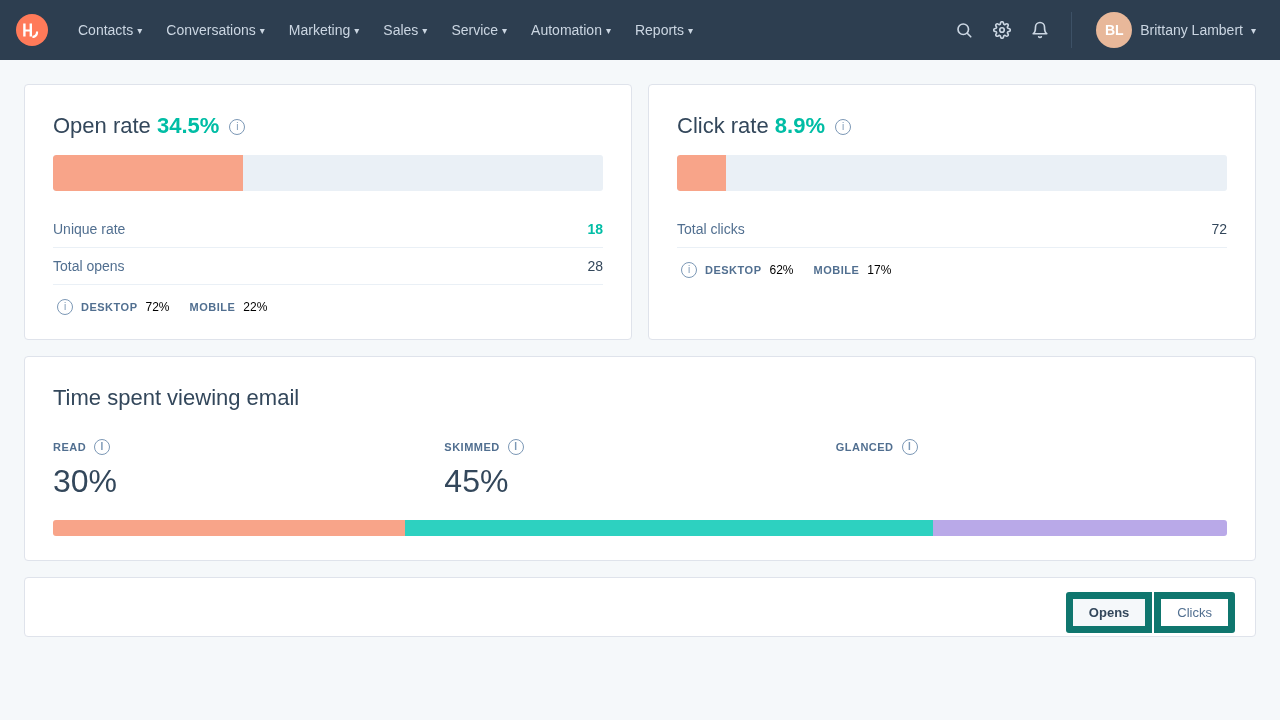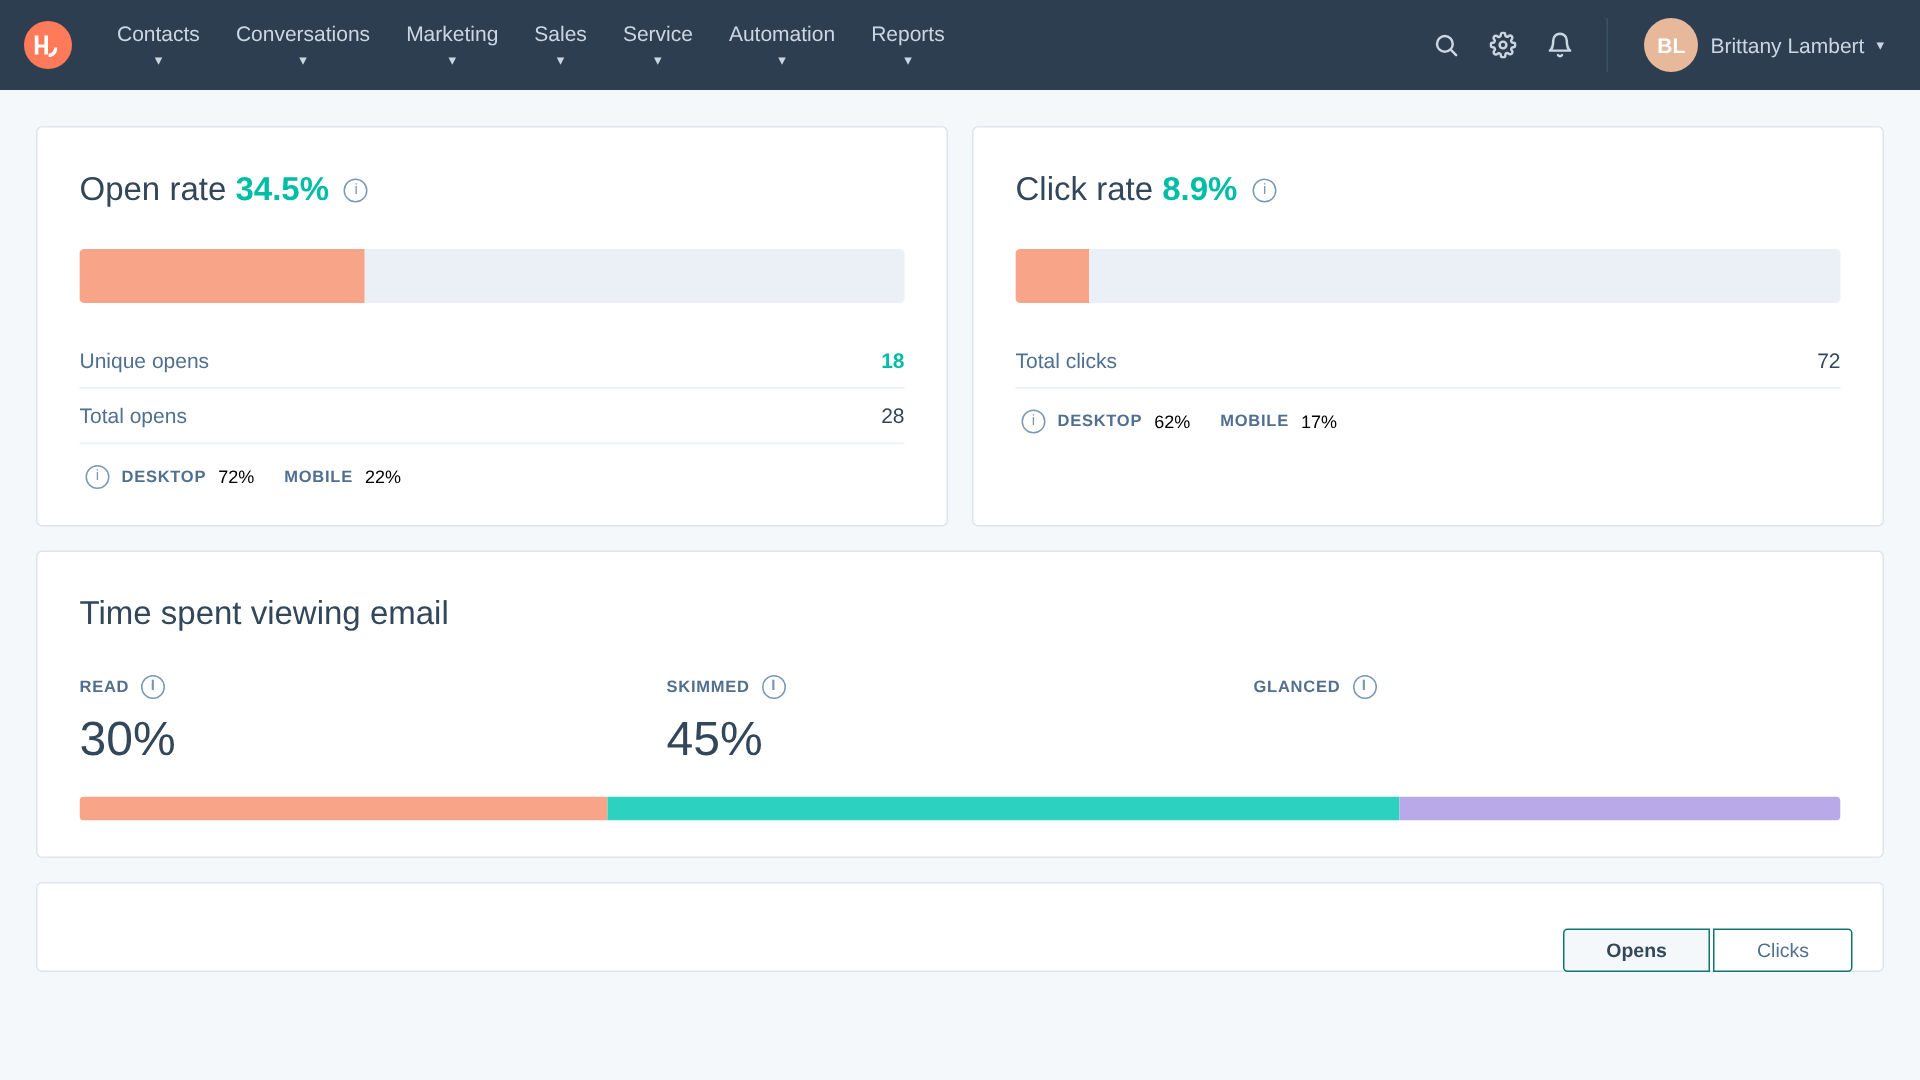--- a/index.html
+++ b/index.html
@@ -29,21 +29,20 @@
     .nav-item {
       color: #cbd6e2;
       font-size: 14px;
       padding: 8px 10px;
       cursor: pointer;
       display: flex;
       align-items: center;
       gap: 4px;
       border-radius: 3px;
       white-space: nowrap;
-      flex-direction: column;
     }
     .nav-chevron { font-size: 10px; }
     .nav-right {
       display: flex;
       align-items: center;
       gap: 8px;
     }
     .nav-icon-btn {
       color: #cbd6e2;
       background: none;
@@ -99,21 +98,21 @@
       border-radius: 4px;
       border: 1px solid #dfe3eb;
       padding: 28px 28px 24px;
       flex: 1;
     }
 
     .card-title {
       font-size: 22px;
       font-weight: 500;
       color: #33475b;
-      margin-bottom: 27px;
+      margin-bottom: 16px;
     }
     .card-title .rate-value {
       color: #00bda5;
       font-weight: 600;
     }
     .info-icon {
       display: inline-block;
       width: 16px;
       height: 16px;
       border-radius: 50%;
@@ -240,27 +239,26 @@
       position: relative;
     }
     .bottom-tabs {
       position: absolute;
       right: 20px;
       top: 14px;
       display: flex;
       gap: 2px;
     }
     .tab-btn {
-      padding: 6px 28px;
+      padding: 6px 16px;
       font-size: 13px;
-      border: 1px solid #0f766e;
+      border: 7px solid #0f766e;
       background: #fff;
       cursor: pointer;
       color: #516f90;
-      margin-top: 16px;
     }
     .tab-btn.active {
       background: #f5f8fa;
       font-weight: 600;
       color: #33475b;
     }
     .tab-btn:first-child { border-radius: 3px 0 0 3px; }
     .tab-btn:last-child { border-radius: 0 3px 3px 0; }
   </style>
 </head>
@@ -339,21 +337,21 @@
 
     <div class="card">
       <div class="card-title">
         <span>Open rate</span>&nbsp;<span class="rate-value">34.5%</span>
         <span class="info-icon">i</span>
       </div>
       <div class="progress-bar-container">
         <div class="progress-bar-fill fill-salmon" style="width: 34.5%"></div>
       </div>
       <div class="stat-row">
-        <span class="stat-label">Unique opens</span>
+        <span class="stat-label">Unique rate</span>
         <span class="stat-value teal">18</span>
       </div>
       <div class="stat-row">
         <span class="stat-label">Total opens</span>
         <span class="stat-value">28</span>
       </div>
       <div class="device-row">
         <span class="info-icon">i</span>
         <span class="device-label">DESKTOP</span>
         <span class="device-val">72%</span>

